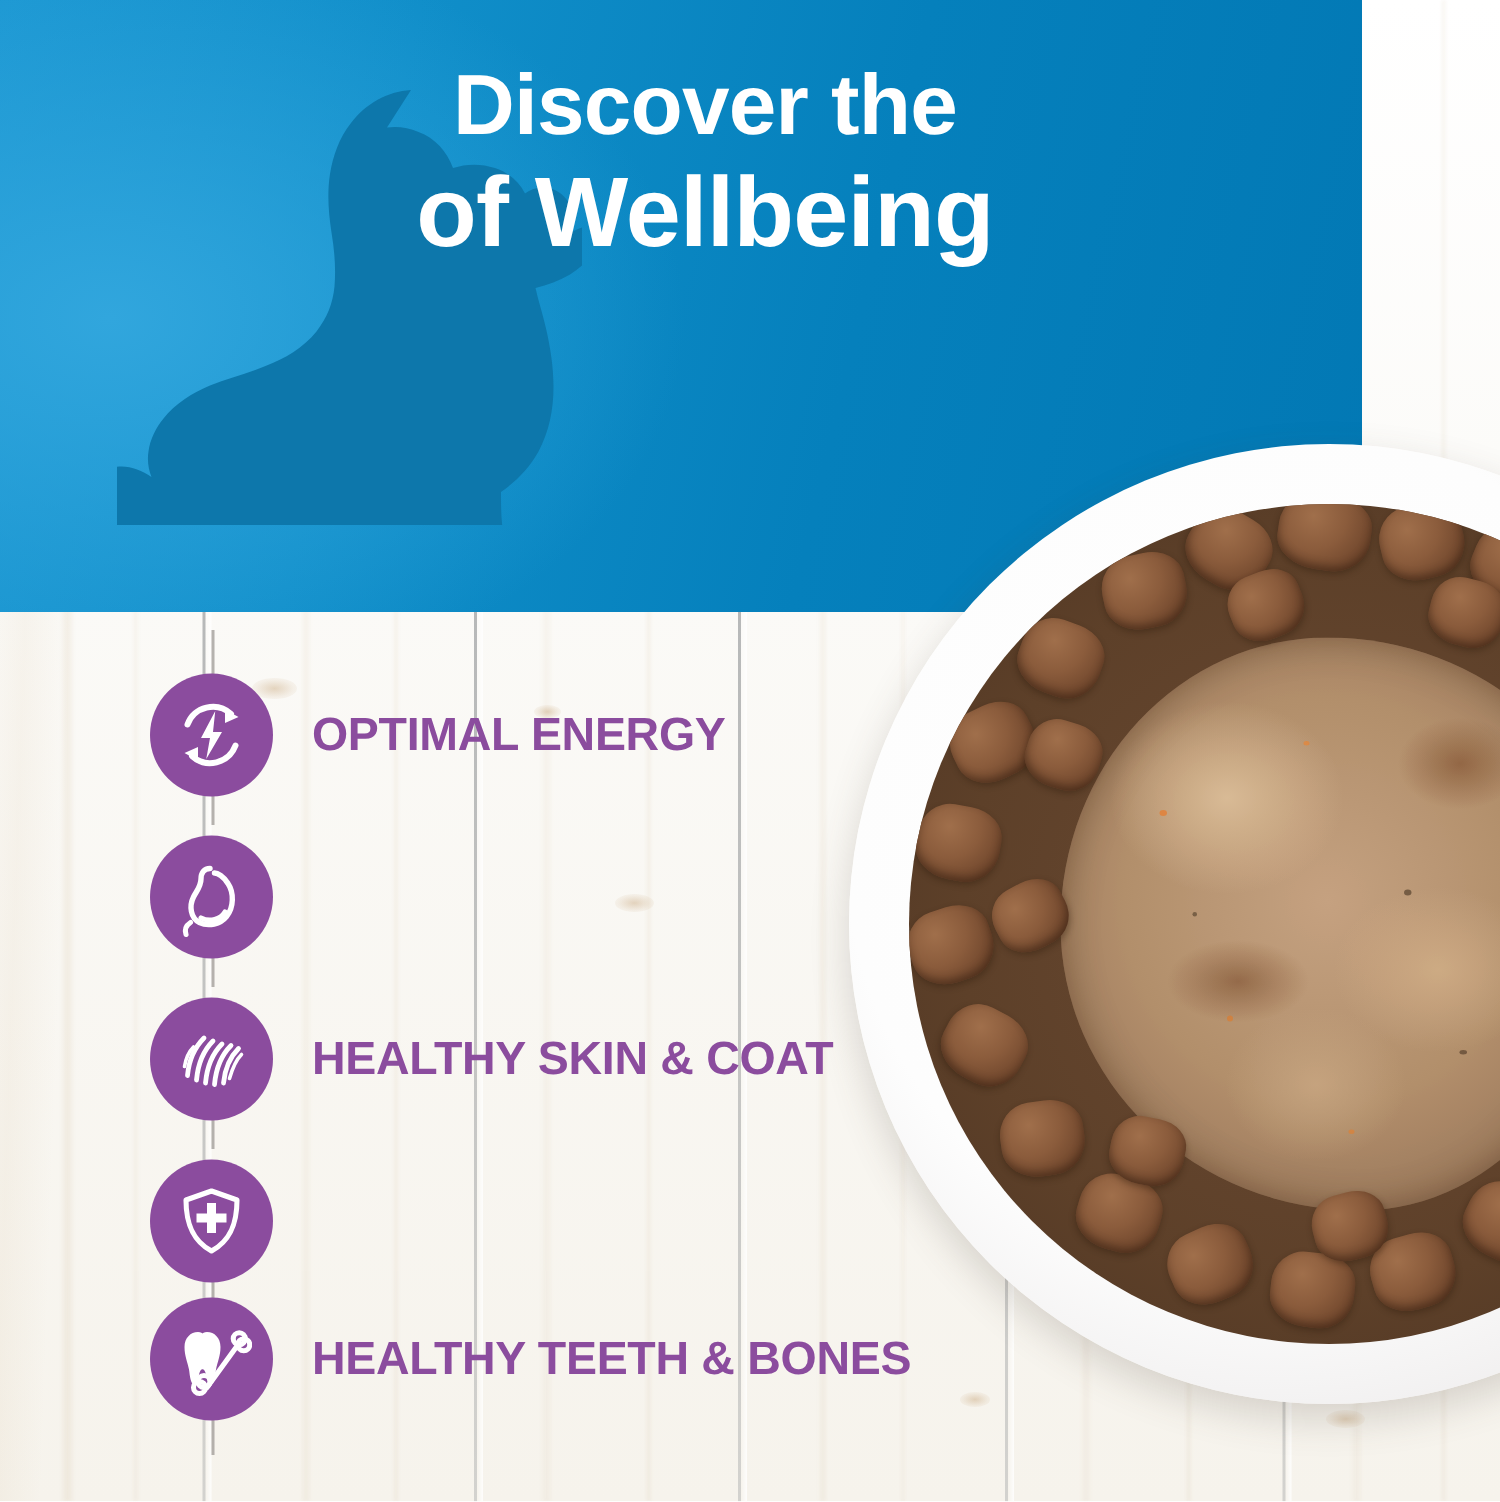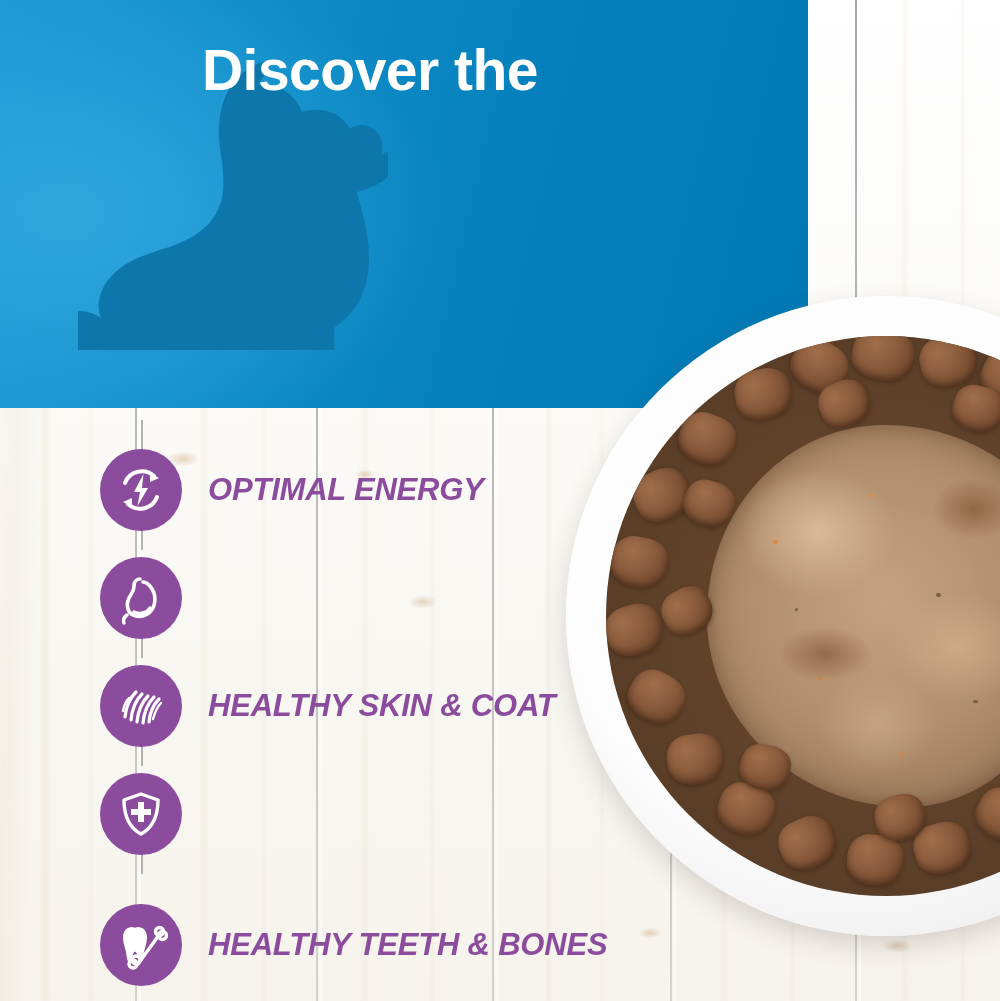--- a/index.html
+++ b/index.html
@@ -42,21 +42,21 @@
     background:linear-gradient(180deg,rgba(90,95,100,.55) 0%,rgba(90,95,100,.38) 55%,rgba(120,125,130,.28) 100%);
   }
   .seamhl{
     position:absolute; top:0; width:4px; height:100%;
     background:linear-gradient(90deg,rgba(255,255,255,.0),rgba(255,255,255,.85));
   }
 
   
   .header{
     position:absolute; left:0; top:0;
-    width:808px; height:408px;
+    width:908px; height:408px;
     background:
       radial-gradient(ellipse 620px 420px at 8% 52%, #31a6dd 0%, rgba(49,166,221,0) 62%),
       linear-gradient(103deg,#1b97d2 0%, #108ec9 28%, #0580bc 62%, #0278b4 100%);
     overflow:hidden;
   }
   .header-title{
     position:absolute;
     right:118px;
     top:42px;
     width:640px;
@@ -127,21 +127,20 @@
   .features{
     position:absolute;
     left:0; top:408px; width:640px;
   }
   .feature{
     position:absolute;
     left:100px;
     display:flex;
     align-items:center;
     height:84px;
-    font-style:italic;
   }
   .connector{
     position:absolute;
     left:141px;
     width:2px;
     background:#9e9a96;
     opacity:.75;
   }
   .badge{
     position:relative;
@@ -266,20 +265,21 @@
           c-4 -8 -11 -14 -20 -17
           c-9 -3 -19 -3 -28 0
           c-4 -11 -12 -20 -23 -24
           c-7 -3 -14 -4 -21 -3
           Z"></path>
       </svg>
     </div>
 
     <div class="header-title">
       <span class="t-line1">Discover the</span>
+      <span class="t-line3">of Wellbeing</span>
     </div>
   </div>
 
   <div class="bowl">
     <div class="bowl-inner">
       <div class="pate">
         <span class="speck" style="left:18%;top:30%;width:5px;height:4px;background:rgba(230,120,40,.65);"></span>
         <span class="speck" style="left:44%;top:18%;width:4px;height:3px;background:rgba(235,130,45,.60);"></span>
         <span class="speck" style="left:62%;top:44%;width:5px;height:4px;background:rgba(60,45,30,.55);"></span>
         <span class="speck" style="left:30%;top:66%;width:4px;height:4px;background:rgba(225,120,35,.55);"></span>
@@ -375,21 +375,21 @@
 
     <div class="feature" style="top:364px;">
       <div class="badge">
         <svg width="54" height="54" viewBox="0 0 54 54" xmlns="http://www.w3.org/2000/svg" aria-hidden="true">
           <path fill="none" stroke="#ffffff" stroke-width="3.4" stroke-linejoin="round" d="M27 7 L44 13 C44 28 40 40 27 47 C14 40 10 28 10 13 Z"></path>
           <path fill="#ffffff" d="M24 15 L30 15 L30 22 L37 22 L37 28 L30 28 L30 35 L24 35 L24 28 L17 28 L17 22 L24 22 Z"></path>
         </svg>
       </div>
     </div>
 
-    <div class="feature" style="top:495px;">
+    <div class="feature" style="top:456px;">
       <div class="badge">
         <svg width="54" height="54" viewBox="0 0 54 54" xmlns="http://www.w3.org/2000/svg" aria-hidden="true">
           <path fill="#ffffff" d="M18 9 C13 9 9 13 9 19 C9 25 11 29 12 34
                    C12.6 38 13 44 15.5 44 C18 44 18 38 19.5 35
                    C20.3 33.4 21.7 33.4 22.5 35 C24 38 24 44 26.5 44
                    C29 44 29.4 38 30 34 C31 29 33 25 33 19
                    C33 13 29 9 24 9 C22 9 21 10 21 10 C21 10 20 9 18 9 Z"></path>
           <g fill="none" stroke="#ffffff" stroke-width="3.4" stroke-linecap="round" stroke-linejoin="round">
             <path d="M24 46 L45 17"></path>
             <circle cx="45.5" cy="13.5" r="4"></circle>

